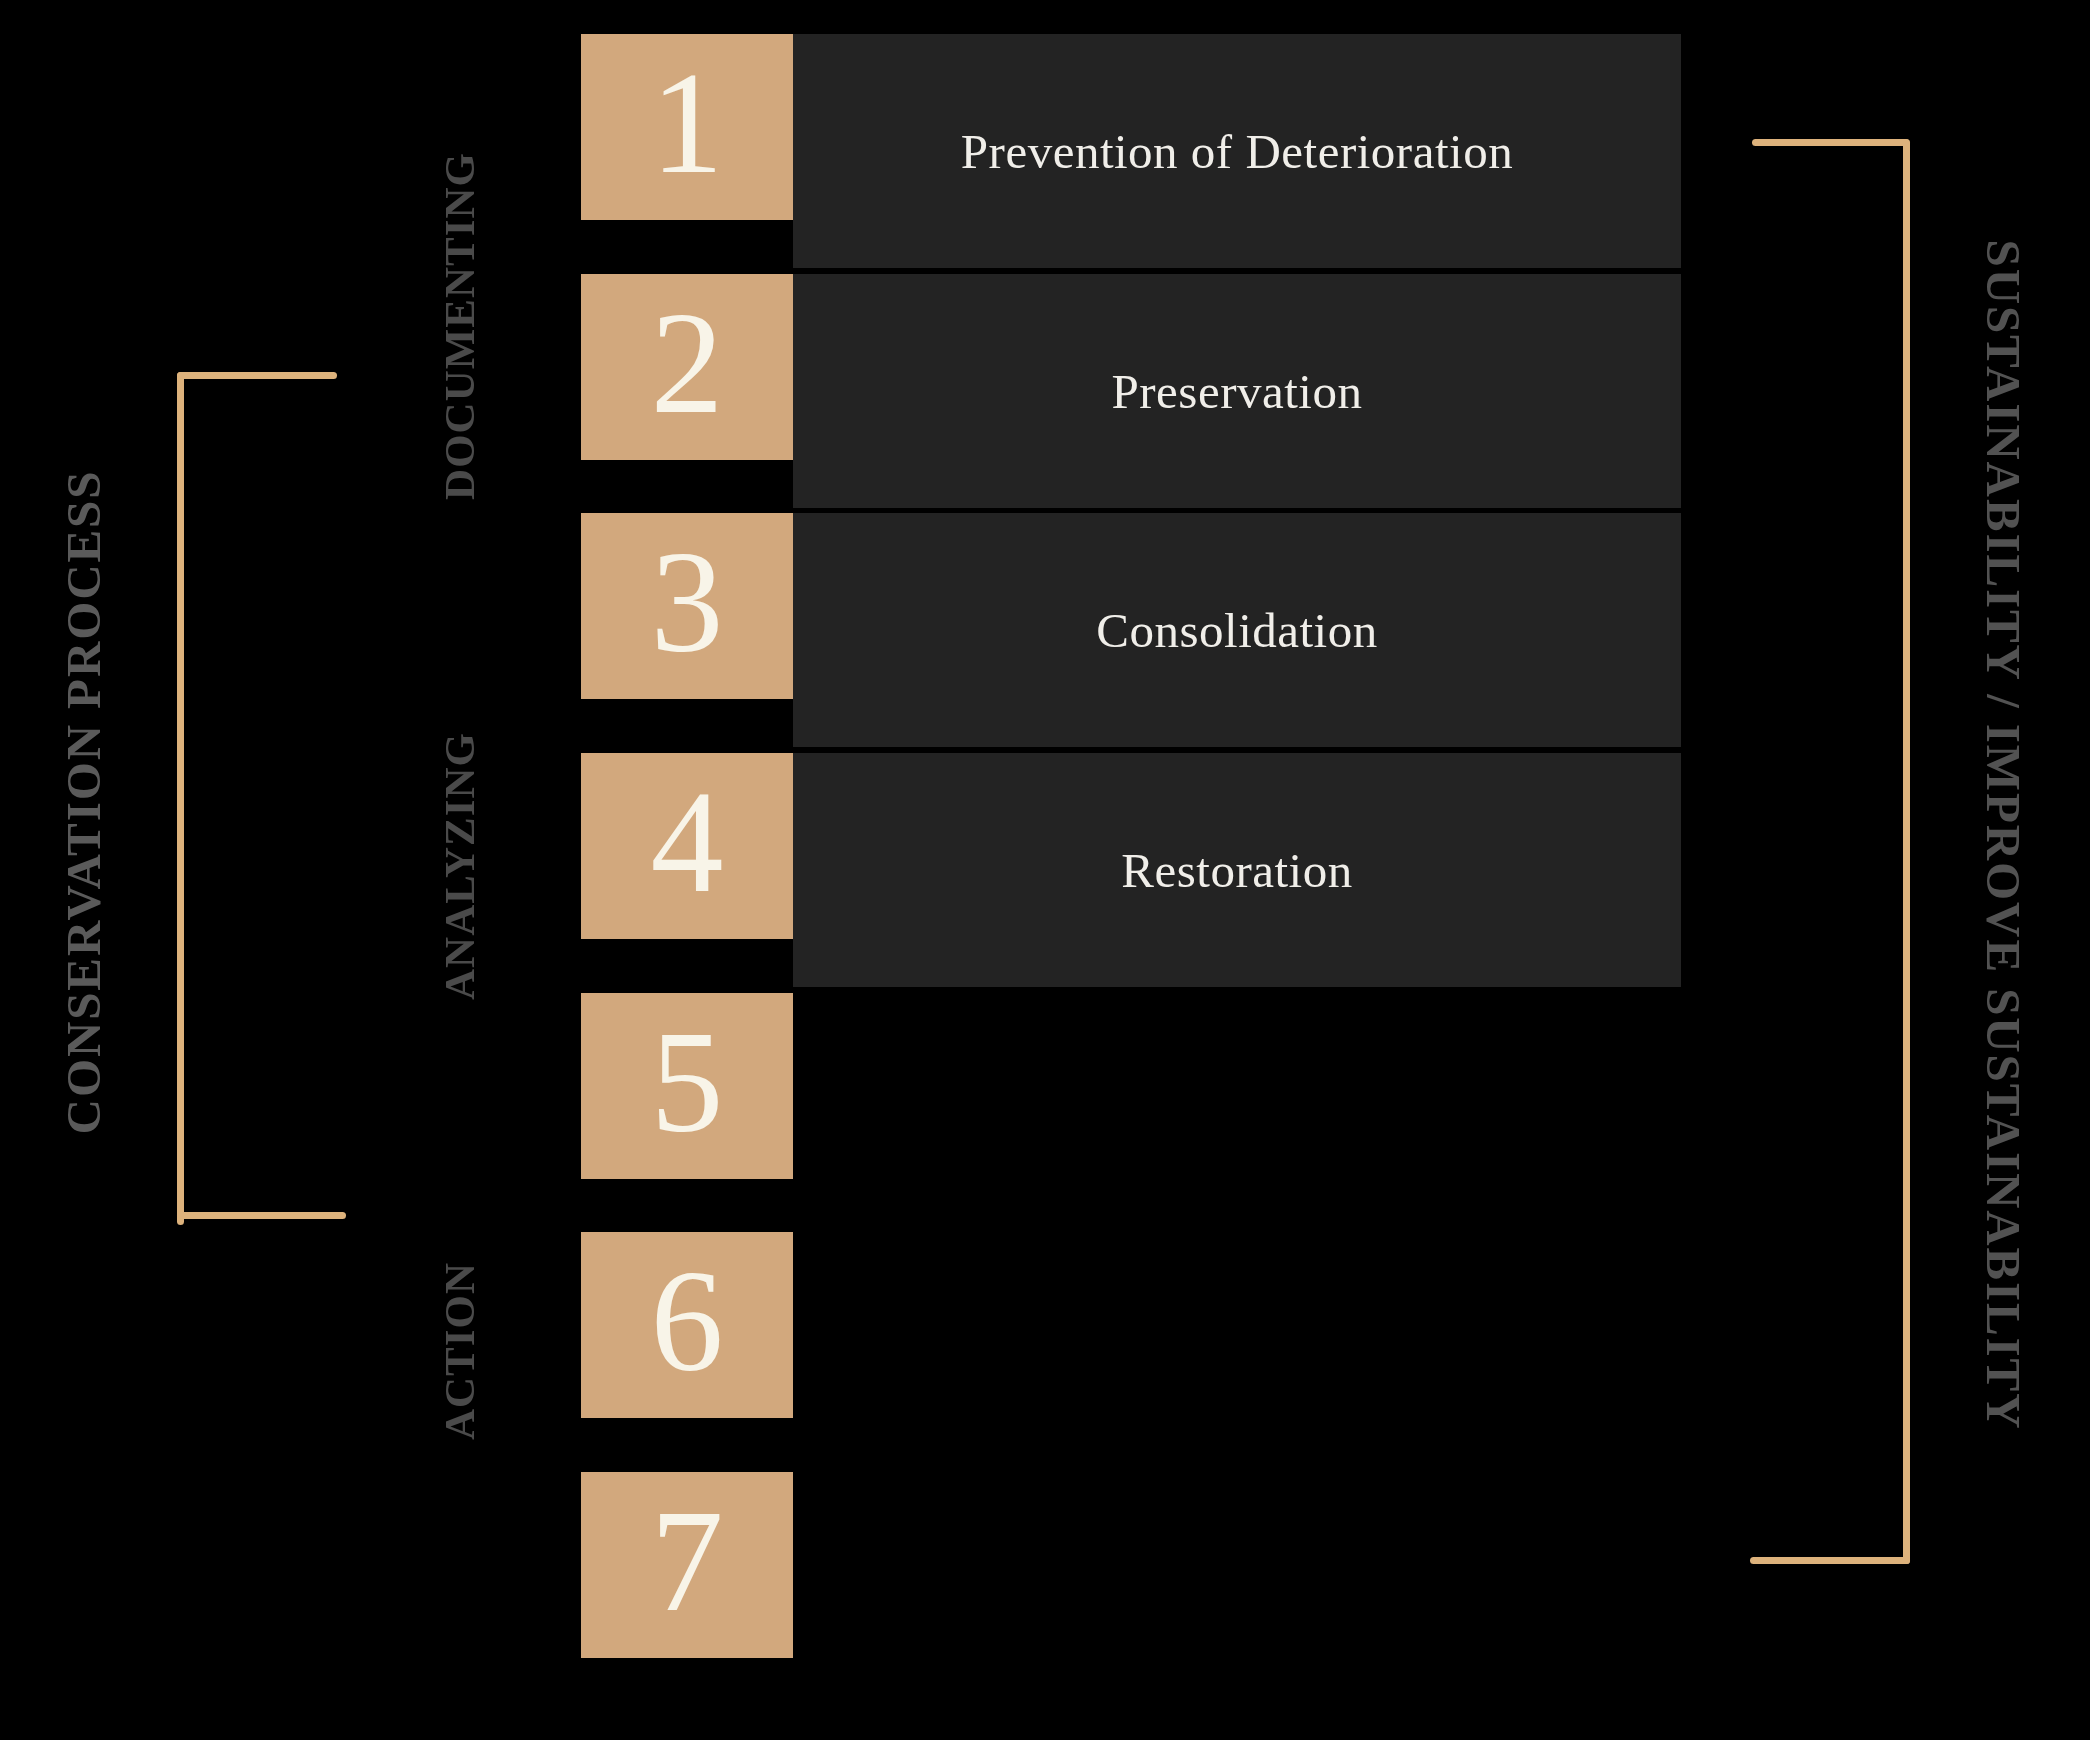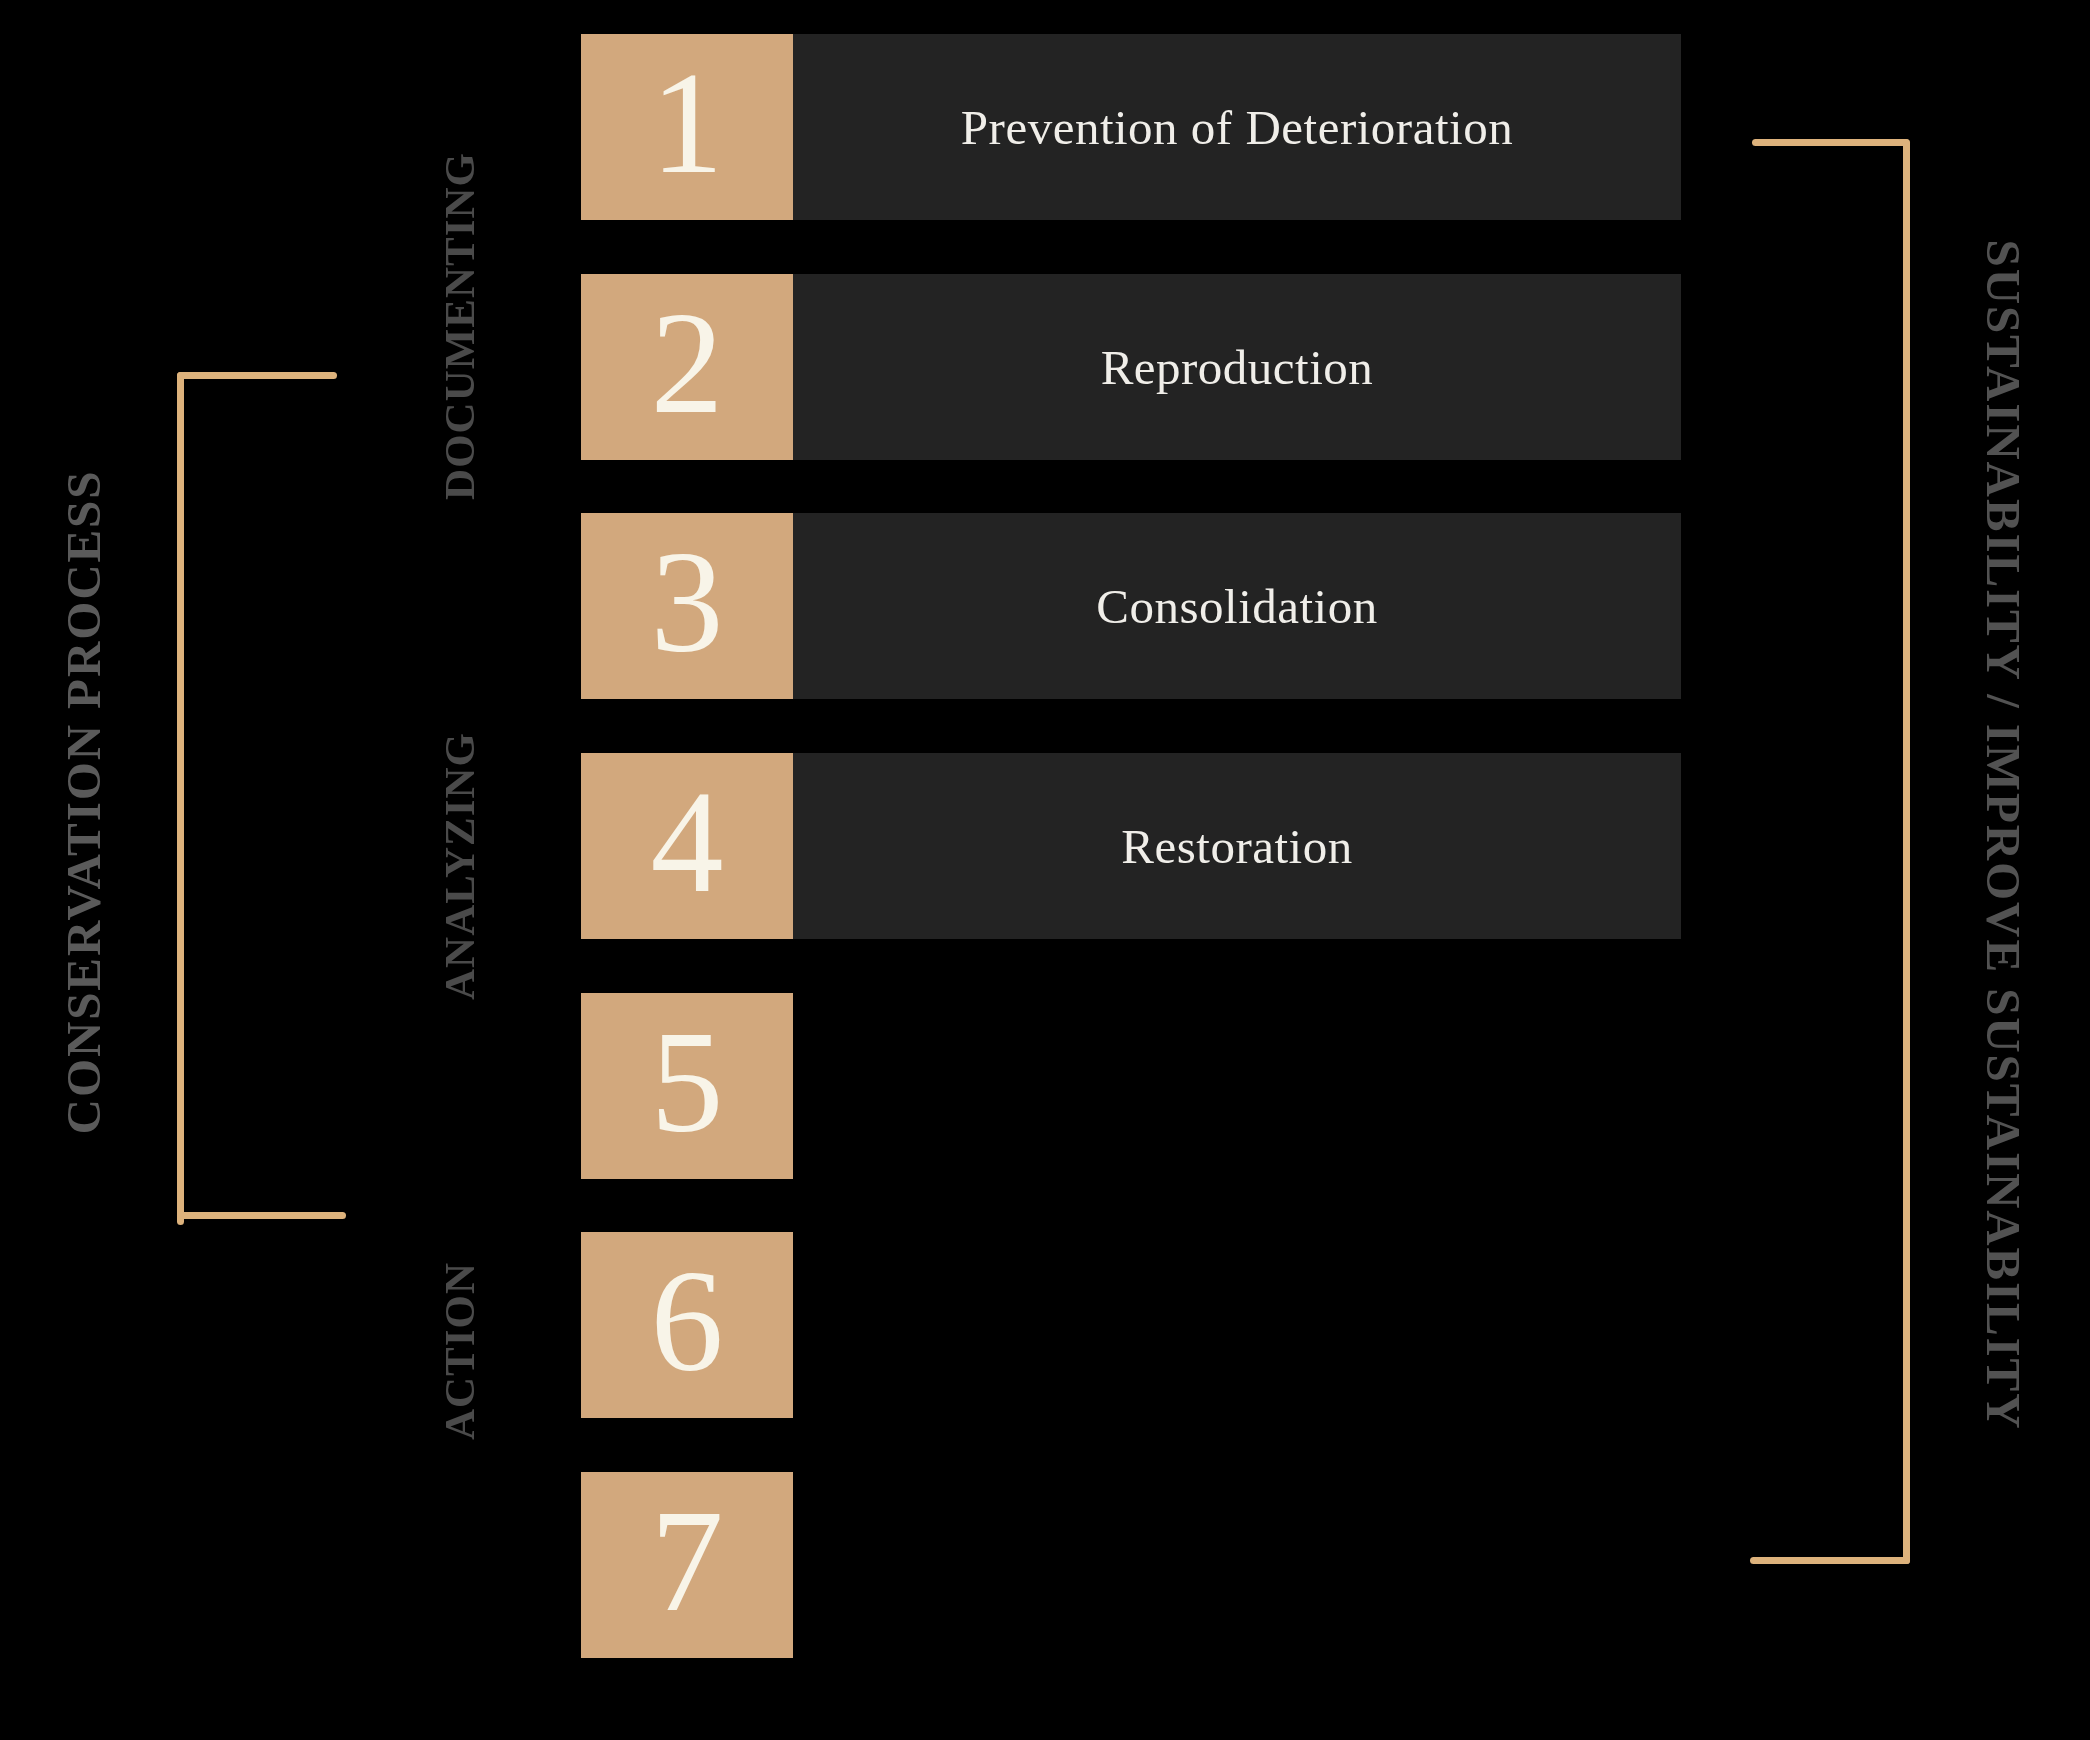--- a/index.html
+++ b/index.html
@@ -25,21 +25,21 @@
     background:var(--tan,#d2a87d);
     display:flex;align-items:center;justify-content:center;
     flex:0 0 auto;
   }
   .numbox span{
     color:var(--cream,#f8f4e8);
     font-size:146px;line-height:1;
     transform:translateY(-3.9px);
   }
   .panel{
-    flex:1 1 auto;height:186px;
+    flex:1 1 auto;height:234px;
     background:var(--panel,#232323);
     display:flex;align-items:center;justify-content:center;
   }
   .panel span{
     color:var(--label,#f0eee9);
     font-size:49px;line-height:1;
     letter-spacing:0.5px;
   }
   
   .vlabel{
@@ -101,21 +101,21 @@
       <div class="panel">
         <span>Prevention of Deterioration</span>
       </div>
     </div>
 
     <div class="row" style="top: 274px;">
       <div class="numbox">
         <span>2</span>
       </div>
       <div class="panel">
-        <span>Reproduction</span>
+        <span>Preservation</span>
       </div>
     </div>
 
     <div class="row" style="top: 513px;">
       <div class="numbox">
         <span>3</span>
       </div>
       <div class="panel">
         <span>Consolidation</span>
       </div>

